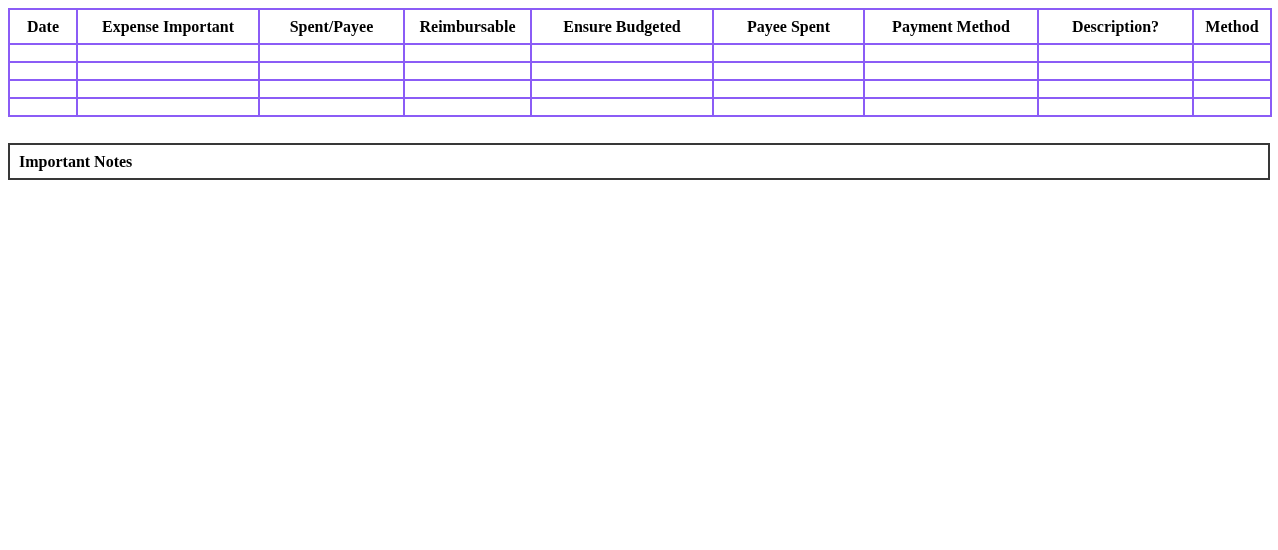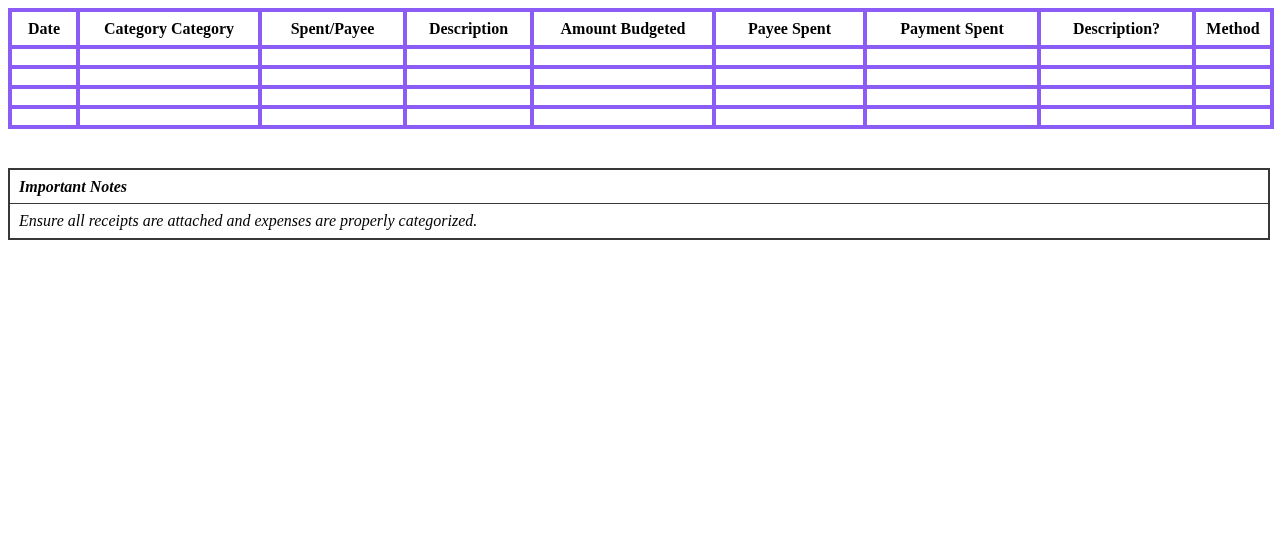--- a/index.html
+++ b/index.html
@@ -24,21 +24,21 @@
     table-layout: fixed;
     width: 1262px;
   }
 
   
   .expense-table {
     border: 2px solid #383838;
   }
   .expense-table th,
   .expense-table td {
-    border: 4px solid #8b5cf6;
+    border: 2px solid #8b5cf6;
     overflow: hidden;
     margin-left: 14px;
   }
   .expense-table thead th {
     height: 33px;
     padding: 0 4px;
     font-weight: bold;
     font-size: 16px;
     text-align: center;
     vertical-align: middle;
@@ -55,23 +55,22 @@
   .col-vendor      { width: 145px; }
   .col-description { width: 127px; }
   .col-budgeted    { width: 182px; }
   .col-spent       { width: 151px; }
   .col-payment     { width: 174px; }
   .col-reimb       { width: 155px; }
   .col-notes       { width: 78px;  }
 
   
   .notes-table {
-    margin-top: 39px;
+    margin-top: 26px;
     border: 2px solid #383838;
-    font-style: italic;
   }
   .notes-table th,
   .notes-table td {
     border: 1px solid #383838;
     height: 33px;
     padding: 0 9px;
     text-align: left;
     vertical-align: middle;
     font-size: 16px;
   }
@@ -96,26 +95,26 @@
       <col class="col-description">
       <col class="col-budgeted">
       <col class="col-spent">
       <col class="col-payment">
       <col class="col-reimb">
       <col class="col-notes">
     </colgroup>
     <thead>
       <tr>
         <th>Date</th>
-        <th>Category Category</th>
+        <th>Expense Important</th>
         <th>Spent/Payee</th>
-        <th>Description</th>
-        <th>Amount Budgeted</th>
+        <th>Reimbursable</th>
+        <th>Ensure Budgeted</th>
         <th>Payee Spent</th>
-        <th>Payment Spent</th>
+        <th>Payment Method</th>
         <th>Description?</th>
         <th>Method</th>
       </tr>
     </thead>
     <tbody>
       <tr>
         <td></td>
         <td></td>
         <td></td>
         <td></td>
@@ -159,19 +158,16 @@
         <td></td>
       </tr>
     </tbody>
   </table>
 
   <table class="notes-table">
     <tbody>
       <tr>
         <th>Important Notes</th>
       </tr>
-      <tr>
-        <td>Ensure all receipts are attached and expenses are properly categorized.</td>
-      </tr>
     </tbody>
   </table>
 
 </div>
 
 </body></html>

